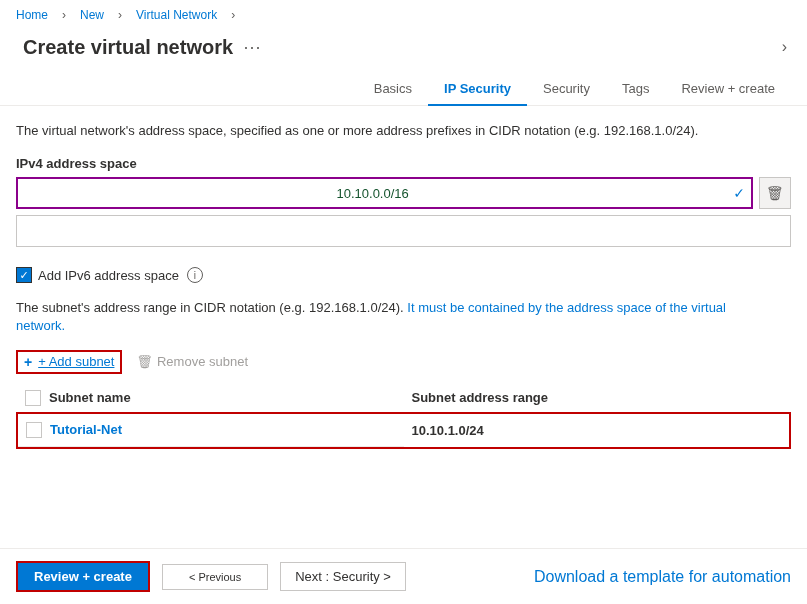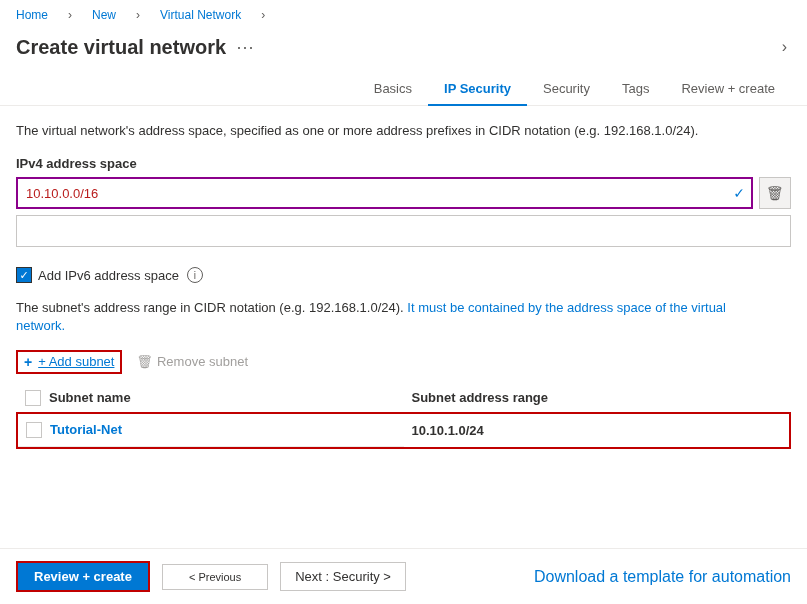--- a/index.html
+++ b/index.html
@@ -1,39 +1,39 @@
 <!DOCTYPE html>
 <html><head>
   <meta charset="utf-8">
   <style>
     * { box-sizing: border-box; margin: 0; padding: 0; }
     body { font-family: 'Segoe UI', Arial, sans-serif; font-size: 13px; color: #323130; background: #fff; }
     
-    .breadcrumb { display: flex; align-items: center; gap: 20px; padding: 8px 16px; font-size: 12px; color: #0078d4; }
+    .breadcrumb { display: flex; align-items: center; gap: 14px; padding: 8px 16px; font-size: 12px; color: #0078d4; }
     .breadcrumb span { color: #605e5c; }
     .breadcrumb a { color: #0078d4; text-decoration: none; cursor: pointer; }
     
-    .page-header { display: flex; align-items: center; gap: 10px; padding: 4px 16px 12px 16px; }
+    .page-header { display: flex; align-items: center; gap: 10px; padding: 4px 16px 12px 16px; margin-left: 7px; }
     .page-title { font-size: 20px; font-weight: 600; color: #323130; }
     .header-dots { font-size: 18px; color: #605e5c; cursor: pointer; }
     .expand-arrow { margin-left: auto; font-size: 16px; color: #605e5c; cursor: pointer; border: none; background: none; padding: 4px; }
     
     .tabs { display: flex; border-bottom: 1px solid #edebe9; padding: 0 16px; gap: 0; justify-content: flex-end; }
     .tab { padding: 8px 16px; font-size: 13px; cursor: pointer; color: #605e5c; border-bottom: 2px solid transparent; position: relative; top: 1px; }
     .tab.active { color: #0078d4; border-bottom: 2px solid #0078d4; font-weight: 600; }
     
     .content { padding: 16px 16px 12px 16px; }
     
     .description { font-size: 13px; color: #323130; margin-bottom: 16px; line-height: 1.4; }
     
     .section-label { font-size: 13px; font-weight: 600; color: #323130; margin-bottom: 6px; }
     
     .address-row { display: flex; align-items: center; gap: 6px; margin-bottom: 6px; }
     .address-input-wrapper { flex: 1; display: flex; align-items: center; border: 2px solid #8b008b; background: #fff; height: 32px; }
-    .address-input-value { flex: 1; padding: 0 8px; font-size: 13px; color: #b91c1c; border: none; outline: none; }
+    .address-input-value { flex: 1; padding: 0 8px; font-size: 13px; color: #14532d; border: none; outline: none; text-align: center; }
     .address-input-check { color: #0078d4; font-size: 14px; padding: 0 6px; }
     .delete-btn { width: 32px; height: 32px; border: 1px solid #c8c6c4; background: #f3f2f1; cursor: pointer; display: flex; align-items: center; justify-content: center; color: #605e5c; font-size: 14px; }
     
     .address-input-empty { width: 100%; height: 32px; border: 1px solid #c8c6c4; background: #fff; margin-bottom: 12px; }
     
     .ipv6-row { display: flex; align-items: center; gap: 8px; margin-bottom: 16px; }
     .checkbox-wrapper { display: flex; align-items: center; gap: 6px; }
     .checkbox { width: 16px; height: 16px; border: 1px solid #323130; background: #0078d4; cursor: pointer; display: flex; align-items: center; justify-content: center; }
     .checkbox-check { color: #fff; font-size: 11px; }
     .checkbox-label { font-size: 13px; color: #323130; }

